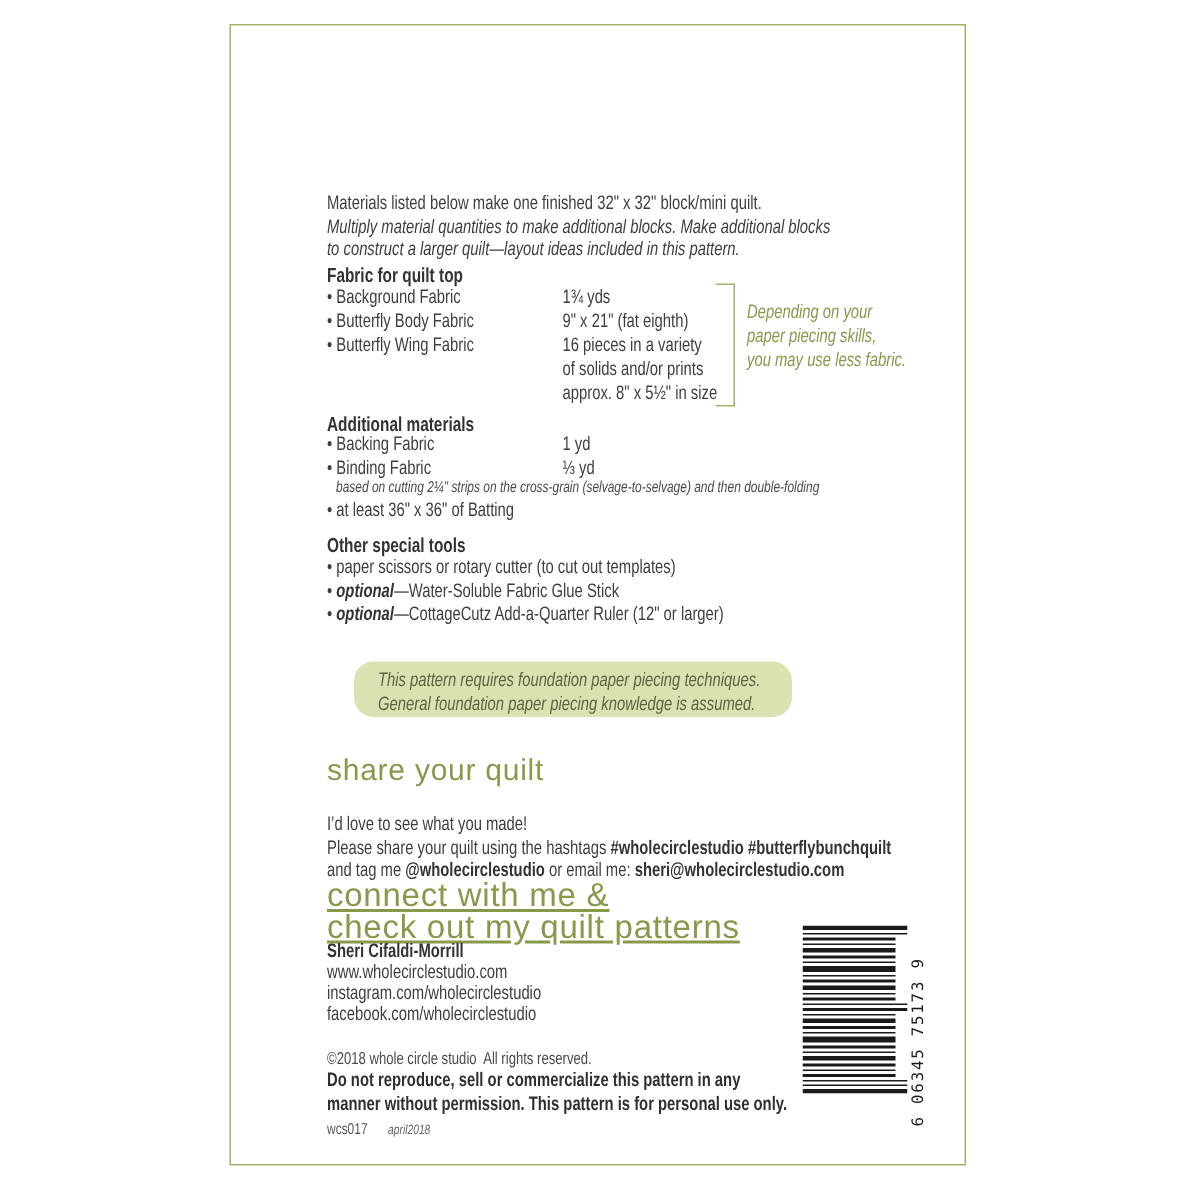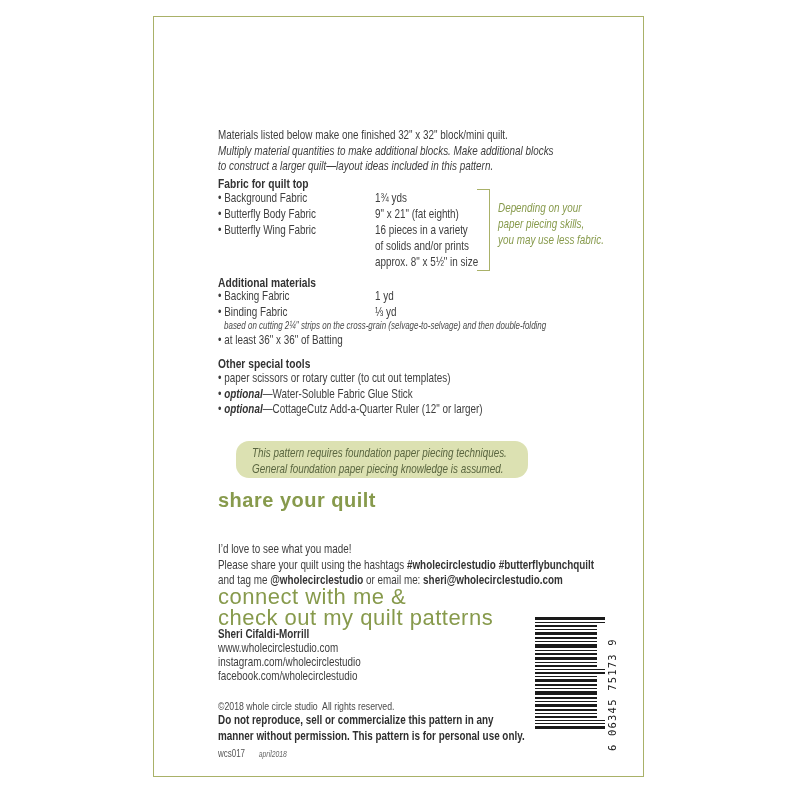--- a/index.html
+++ b/index.html
@@ -10,21 +10,21 @@
   .frame {
     position:absolute; left:153px; top:16px; width:489px; height:759px;
     border:1.5px solid #a9b168;
   }
   .abs { position:absolute; }
   
   .cx { transform:scaleX(0.76); transform-origin:0 0; white-space:nowrap; }
   .h-green { color:#879a4c; font-weight:300; }
   .h1 { font-size:33px; line-height:36px; letter-spacing:1px; }
   .h2 { font-size:20px; line-height:24px; letter-spacing:0.5px; }
-  .h3 { font-size:22px; line-height:20.5px; letter-spacing:0.5px; }
+  .h3 { font-size:22px; line-height:20.5px; letter-spacing:0.5px;text-decoration:underline; }
   .body13 { font-size:13px; line-height:16px; }
   .body13t { font-size:13px; line-height:15.5px; }
   .ital { font-style:italic; }
   .bold { font-weight:bold; color:#333333; }
   .sechead { font-size:13.5px; font-weight:bold; color:#333333; line-height:16px; }
   .green-note { font-size:13px; line-height:16px; font-style:italic; color:#879a4c; }
   .bracket {
     position:absolute; left:477px; top:189px; width:12px; height:80px;
     border-style:solid; border-color:#a9b168; border-width:1.5px 1.5px 1.5px 0;
   }
@@ -103,21 +103,21 @@
     <div><span>• </span><span class="opt">optional</span><span>—CottageCutz Add-a-Quarter Ruler (12" or larger)</span></div>
   </div>
 
   <div class="notebox">
     <div class="notebox-text cx">
       <div>This pattern requires foundation paper piecing techniques.</div>
       <div>General foundation paper piecing knowledge is assumed.</div>
     </div>
   </div>
 
-  <div class="abs h-green h2" style="left:218px; top:488px;font-weight:bold;">share your quilt</div>
+  <div class="abs h-green h2" style="left:218px; top:502px;">share your quilt</div>
   <div class="abs cx body13t" style="left:218px; top:541px;">
     <div>I’d love to see what you made!</div>
     <div><span>Please share your quilt using the hashtags </span><span class="bold">#wholecirclestudio #butterflybunchquilt</span></div>
     <div><span>and tag me </span><span class="bold">@wholecirclestudio</span><span> or email me: </span><span class="bold">sheri@wholecirclestudio.com</span></div>
   </div>
 
   <div class="abs h-green h3" style="left:218px; top:587px;">
     <div>connect with me &amp;</div>
     <div>check out my quilt patterns</div>
   </div>

